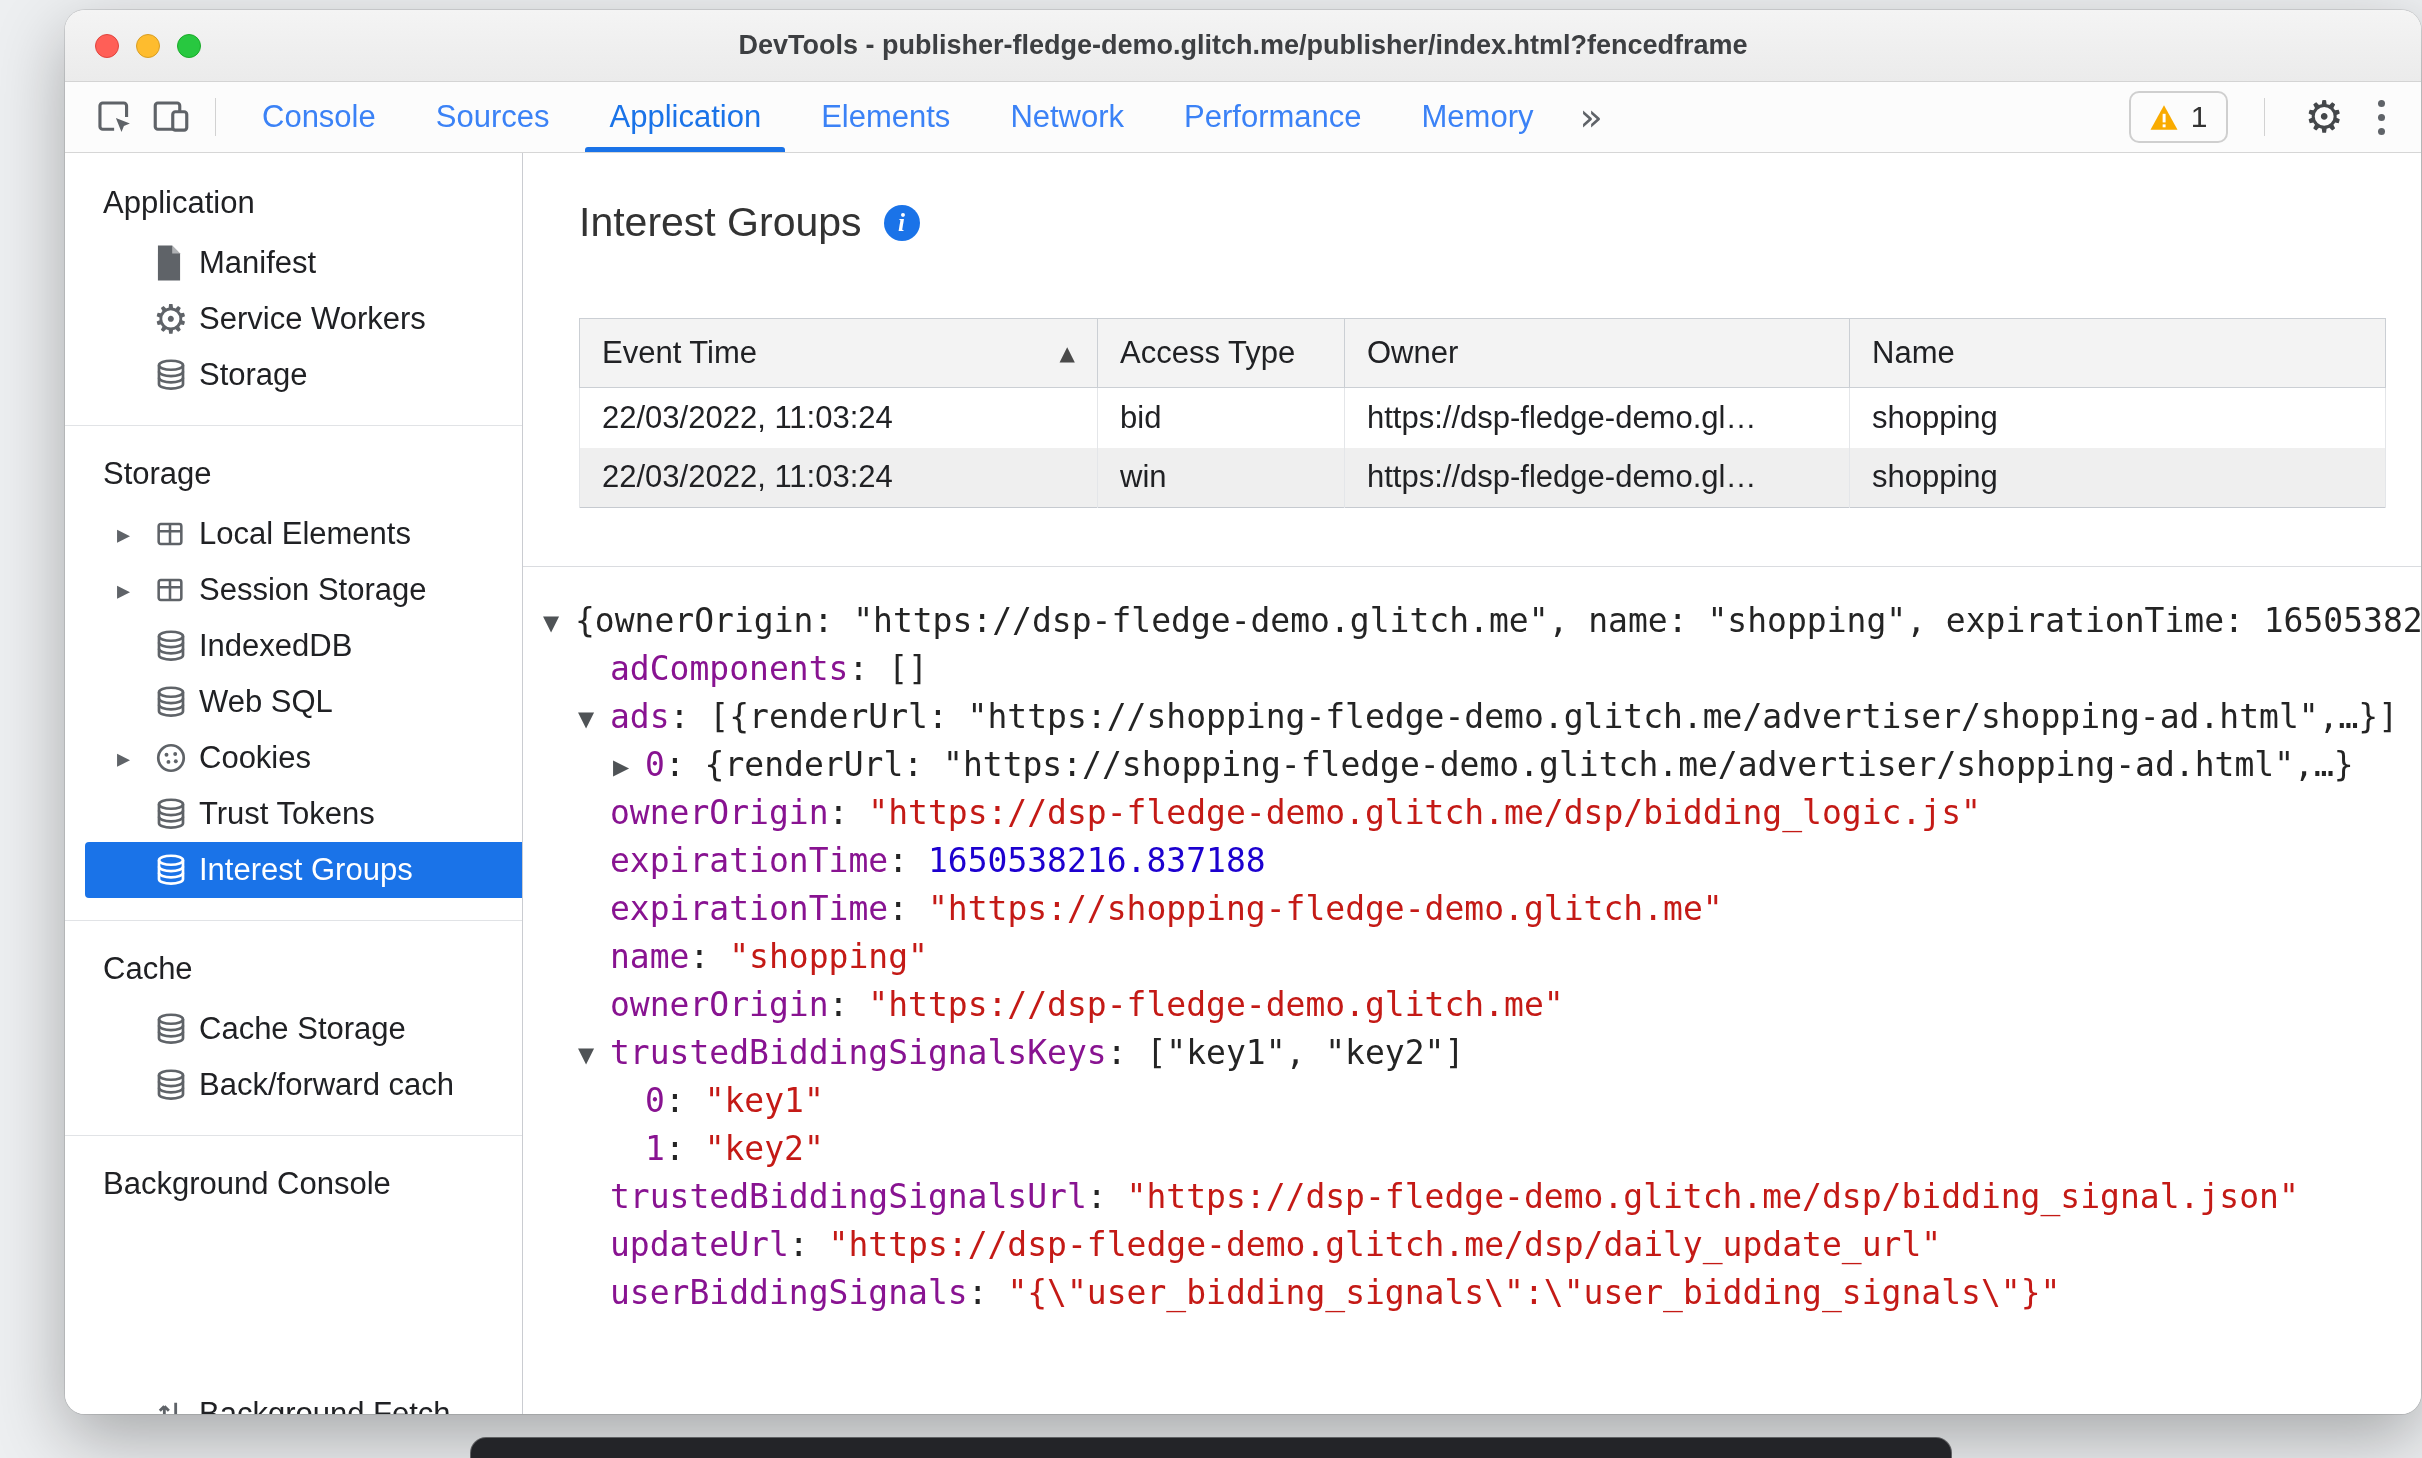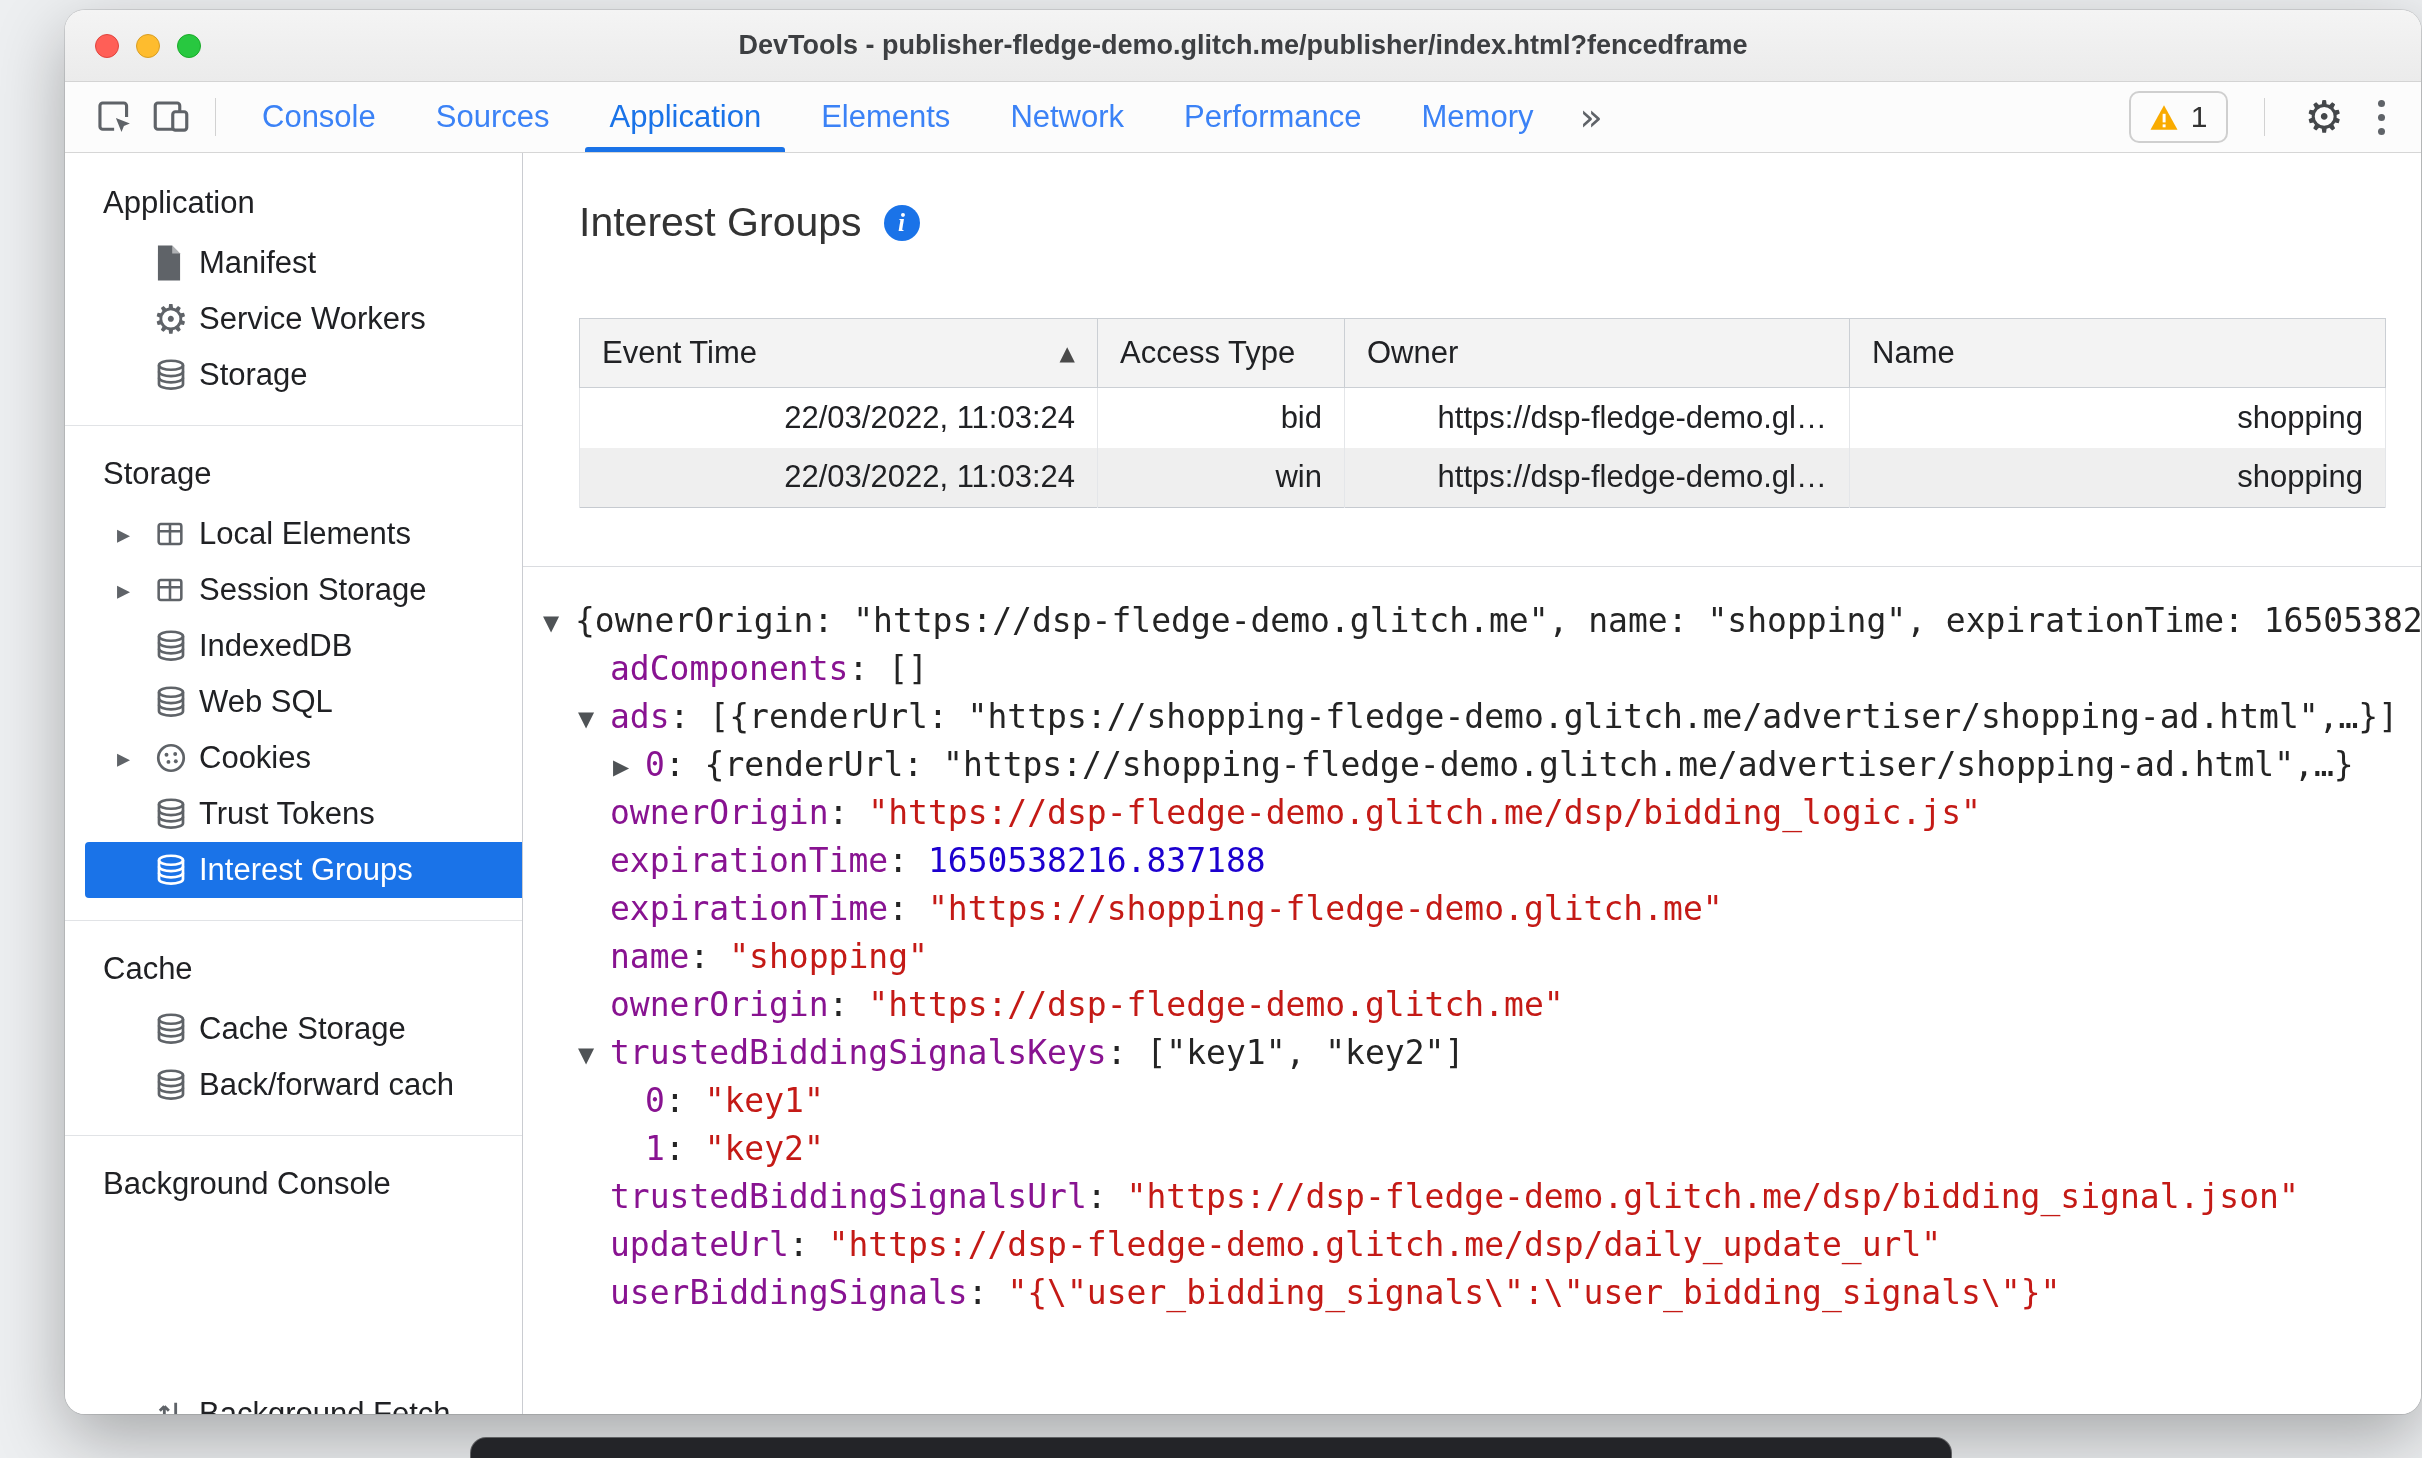--- a/index.html
+++ b/index.html
@@ -89,21 +89,21 @@
     font-size:31px;color:var(--ink);border:1px solid #c6cad0;}
   table.grid th{background:#f3f3f3;border:1px solid #cbcfd4;font-weight:400;text-align:left;
     padding:16px 22px;white-space:nowrap;}
   table.grid th:nth-child(1){width:518px;}
   table.grid th:nth-child(2){width:247px;}
   table.grid th:nth-child(3){width:505px;}
   table.grid th:nth-child(4){width:536px;}
   table.grid th > div{display:flex;align-items:center;justify-content:space-between;}
   .sort-arrow{font-size:20px;color:#4a4a4a;font-family:"DejaVu Sans",sans-serif;}
   table.grid td{border-left:1px solid #e4e6e9;border-right:1px solid #e4e6e9;
-    padding:0 22px;height:60px;white-space:nowrap;overflow:hidden;text-align:right;}
+    padding:0 22px;height:60px;white-space:nowrap;overflow:hidden;}
   table.grid tbody tr:nth-child(2){background:#efefef;}
 
   .hr-sep{height:1px;background:#dadce0;margin-top:58px;}
 
   
   .tree{padding:30px 0 0 20px;font-family:"DejaVu Sans Mono","Liberation Mono",monospace;
     font-size:33px;color:#242424;}
   .tree-line{height:48px;line-height:48px;white-space:nowrap;}
   .tl-arrow{display:inline-block;width:32px;font-size:21px;color:#4f5356;
     font-family:"DejaVu Sans",sans-serif;vertical-align:2px;}

